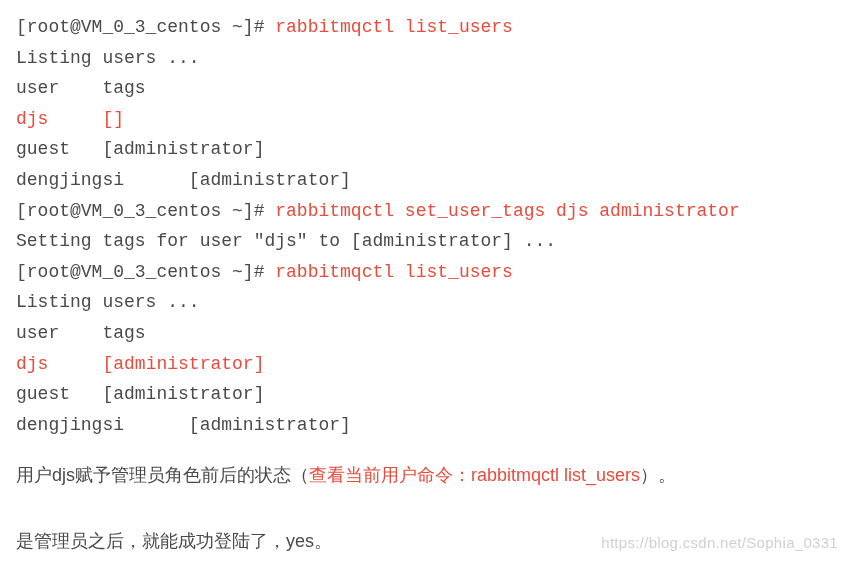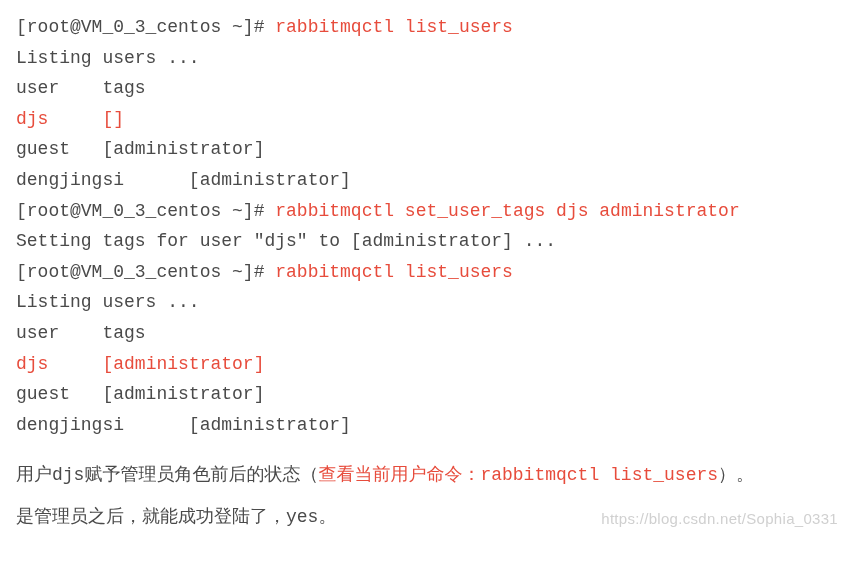--- a/index.html
+++ b/index.html
@@ -20,26 +20,26 @@
     .terminal-block {
       font-family: Liberation Mono, monospace;
       white-space: pre;
       color: #4a4a4a;
     }
     .red {
       color: #e74c3c;
     }
     .prose {
       margin-top: 18px;
-      font-family: Liberation Mono, monospace;
+      font-family: Liberation Sans, sans-serif;
       color: #4a4a4a;
       line-height: 1.9;
     }
     .prose + .prose {
-      margin-top: 7px;
+      margin-top: 31px;
     }
     .watermark {
       position: absolute;
       bottom: 14px;
       right: 14px;
       color: #d0d0d0;
       font-size: 15px;
       font-family: sans-serif;
       letter-spacing: 0.3px;
       pointer-events: none;

